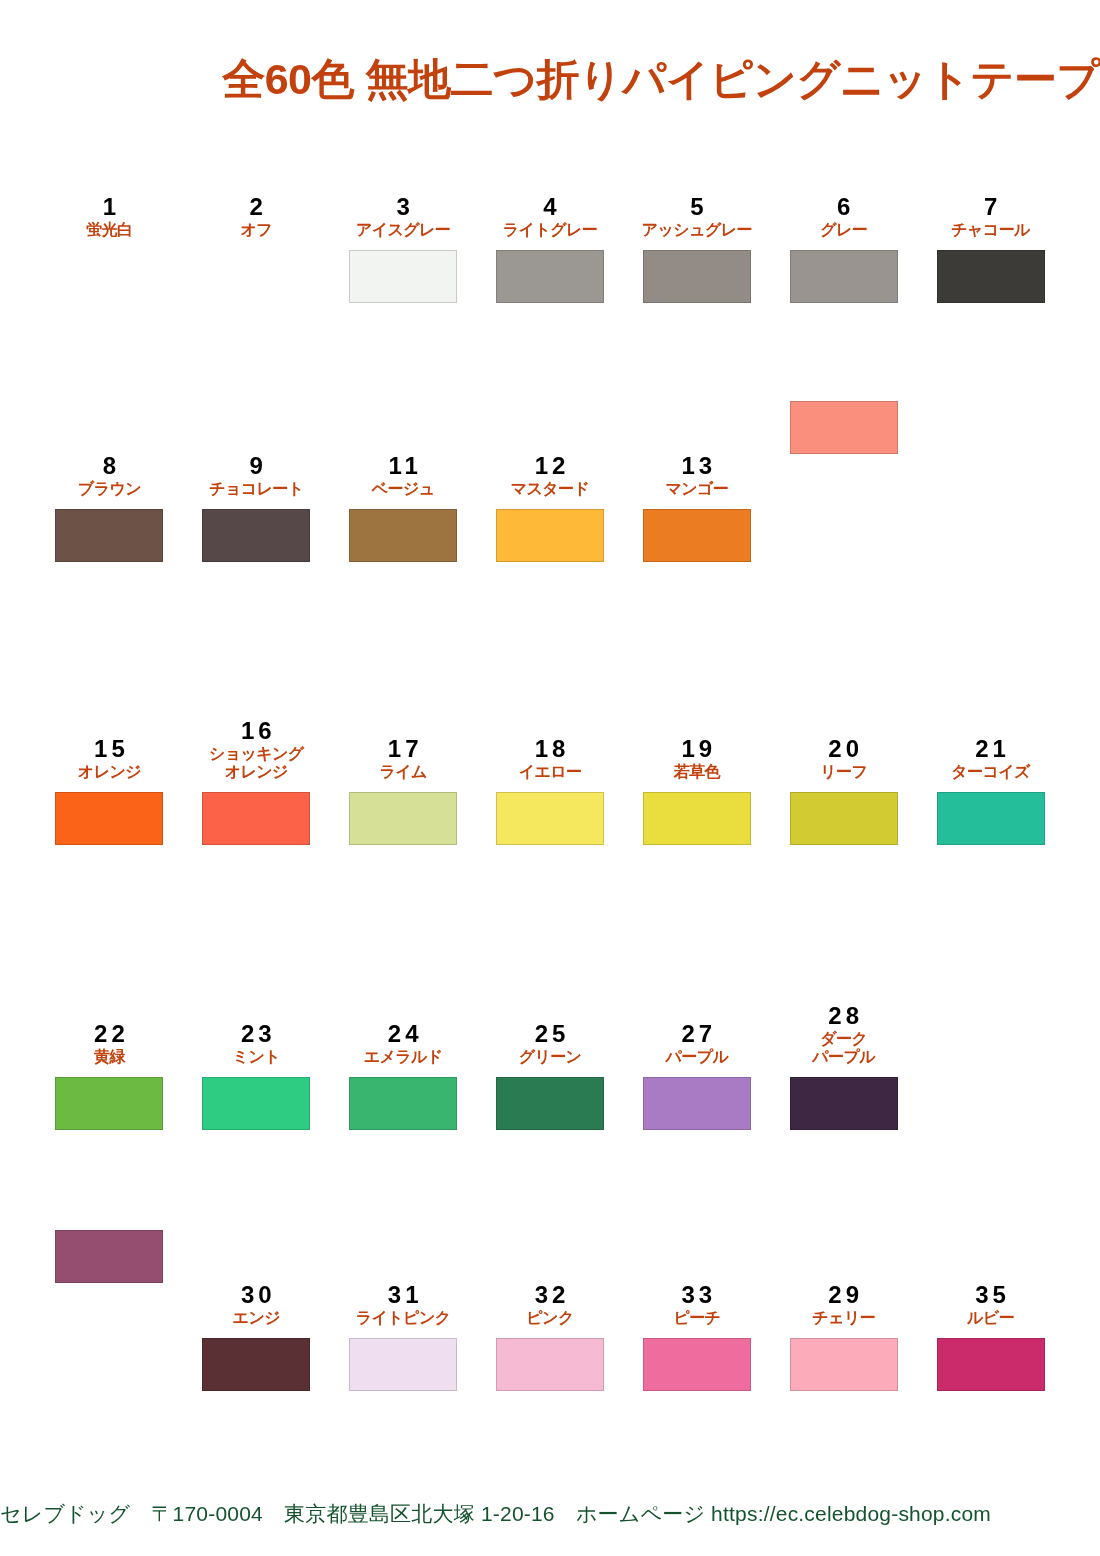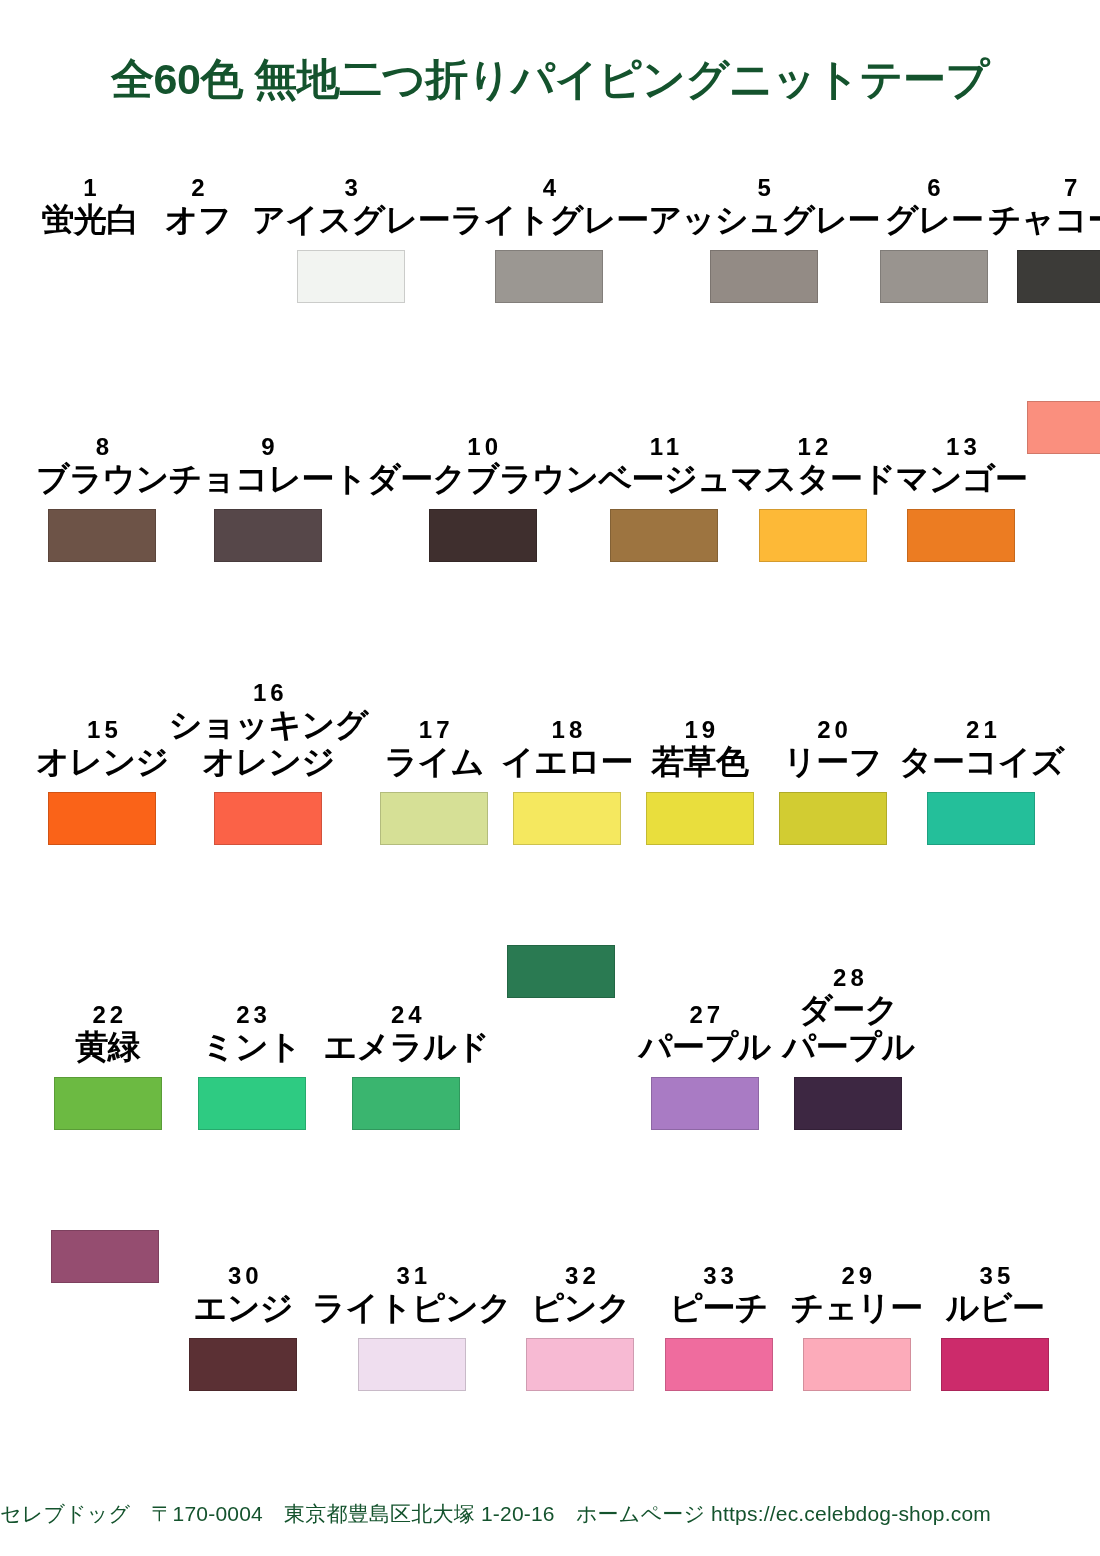--- a/index.html
+++ b/index.html
@@ -12,28 +12,28 @@
     width: 1100px;
     height: 1556px;
     font-family: "Liberation Sans", "DejaVu Sans", sans-serif;
     color: #000000;
     position: relative;
     overflow: hidden;
   }
 
   
   .page-title {
-    text-align: center;
+    text-align: right;
     font-size: 43px;
     font-weight: 700;
     letter-spacing: -0.5px;
     padding-top: 28px;
     line-height: 1.05;
     white-space: nowrap;
-    color: #14532d;
+    color: #c2410c;
   }
 
   
   .swatch-grid {
     margin-top: 14px;
     padding: 0 36px 0 36px;
     display: flex;
     flex-direction: column;
   }
   .swatch-row {
@@ -68,26 +68,26 @@
 
   .cell-number {
     font-size: 24px;
     font-weight: 700;
     letter-spacing: 4px;
     text-indent: 4px;
     line-height: 1.15;
     color: #000;
   }
   .cell-name {
-    font-size: 33px;
+    font-size: 16px;
     font-weight: 700;
     line-height: 1.12;
     text-align: center;
     white-space: nowrap;
-    color: #000000;
+    color: #c2410c;
     letter-spacing: -0.6px;
   }
   .cell-name .name-line {
     display: block;
   }
 
   .cell-swatch {
     width: 108px;
     height: 53px;
     margin-top: 11px;
@@ -199,29 +199,20 @@
         <div class="cell-labels">
           <div class="cell-number">9</div>
           <div class="cell-name">
             <span class="name-line">チョコレート</span>
           </div>
         </div>
         <div class="cell-swatch has-border" style="background: rgb(86, 71, 73);"></div>
       </div>
       <div class="swatch-cell">
         <div class="cell-labels">
-          <div class="cell-number">10</div>
-          <div class="cell-name">
-            <span class="name-line">ダークブラウン</span>
-          </div>
-        </div>
-        <div class="cell-swatch has-border" style="background: rgb(63, 47, 46);"></div>
-      </div>
-      <div class="swatch-cell">
-        <div class="cell-labels">
           <div class="cell-number">11</div>
           <div class="cell-name">
             <span class="name-line">ベージュ</span>
           </div>
         </div>
         <div class="cell-swatch has-border" style="background: rgb(157, 116, 64);"></div>
       </div>
       <div class="swatch-cell">
         <div class="cell-labels">
           <div class="cell-number">12</div>
@@ -332,20 +323,26 @@
       <div class="swatch-cell">
         <div class="cell-labels">
           <div class="cell-number">24</div>
           <div class="cell-name">
             <span class="name-line">エメラルド</span>
           </div>
         </div>
         <div class="cell-swatch has-border" style="background: rgb(58, 181, 111);"></div>
       </div>
       <div class="swatch-cell">
+        <div class="cell-labels">
+          <div class="cell-number">25</div>
+          <div class="cell-name">
+            <span class="name-line">グリーン</span>
+          </div>
+        </div>
         <div class="cell-swatch has-border" style="background: rgb(42, 122, 82);"></div>
       </div>
       <div class="swatch-cell">
         <div class="cell-labels">
           <div class="cell-number">27</div>
           <div class="cell-name">
             <span class="name-line">パープル</span>
           </div>
         </div>
         <div class="cell-swatch has-border" style="background: rgb(169, 123, 196);"></div>

